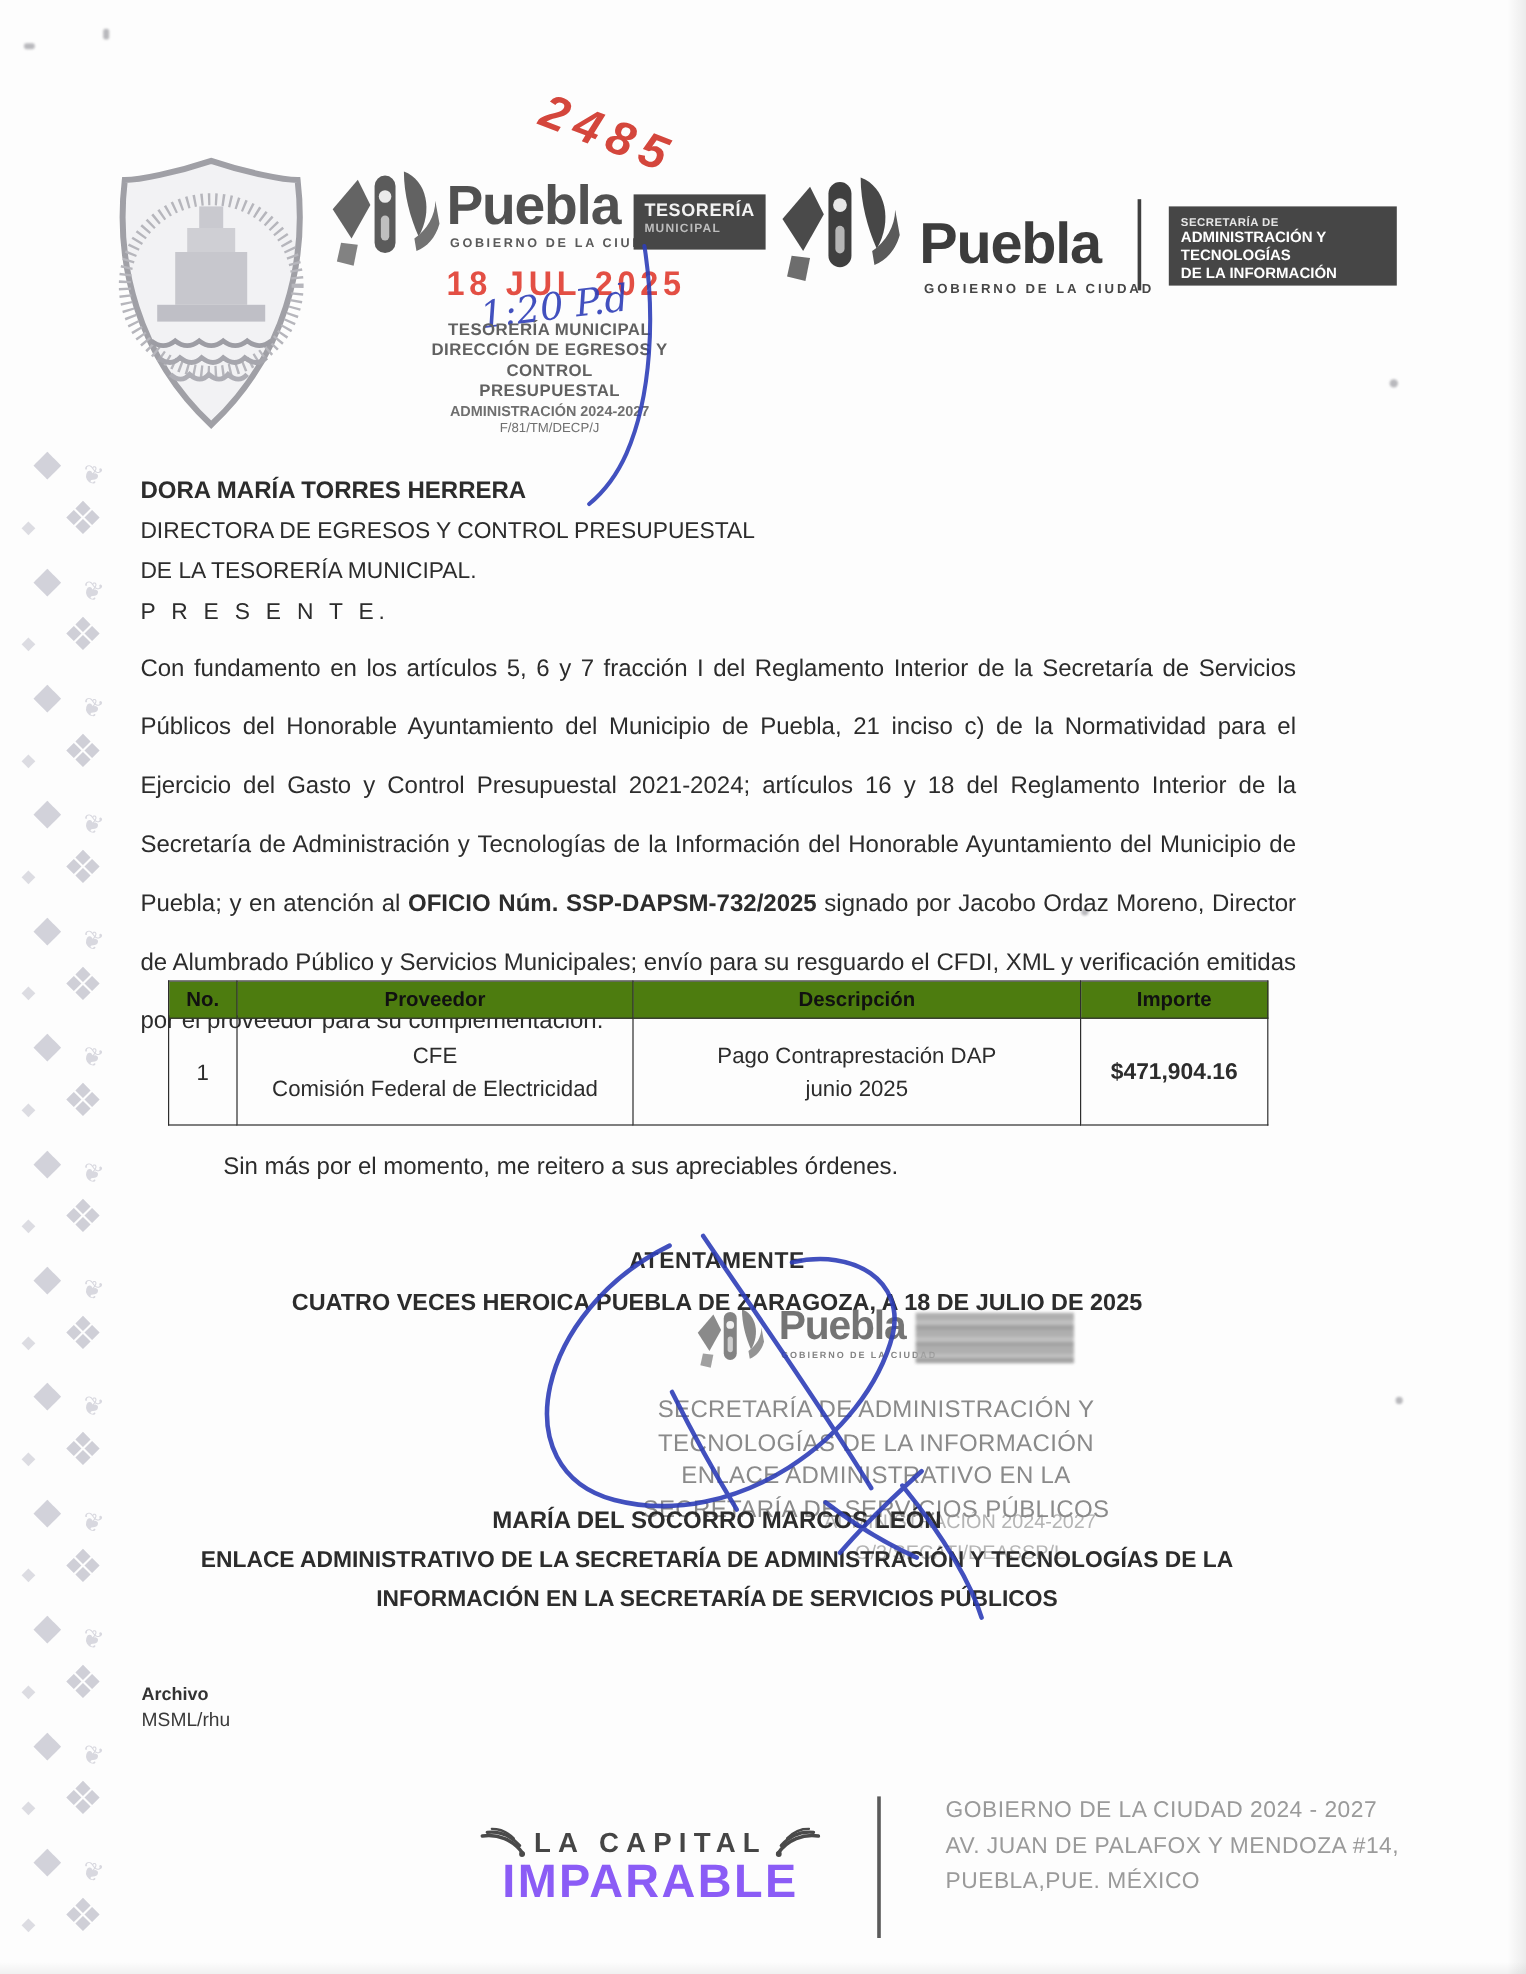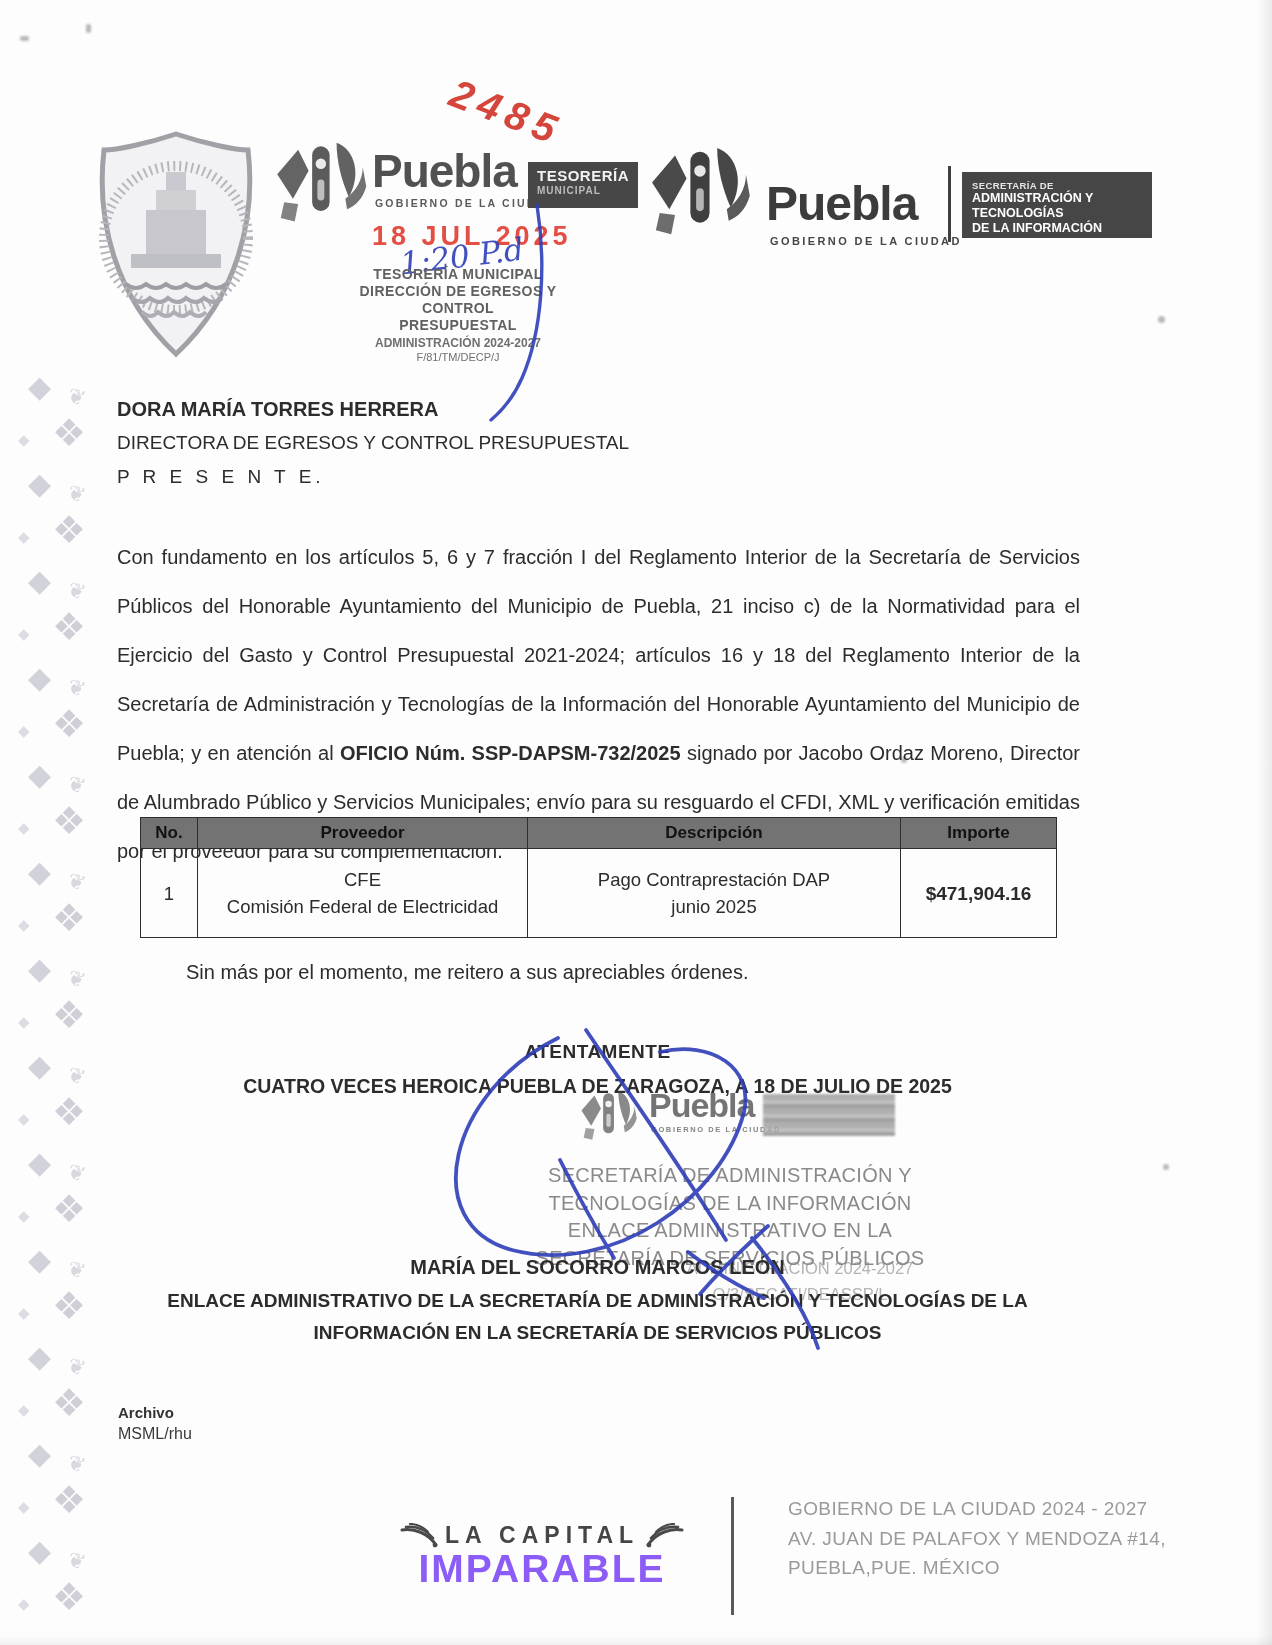--- a/index.html
+++ b/index.html
@@ -30,21 +30,21 @@
   .subtitle{position:absolute;font-weight:bold;line-height:1;}
   .lg-left .wordmark{left:100px;top:12px;font-size:46px;color:#515151;}
   .lg-left .subtitle{left:103px;top:62px;font-size:10.5px;letter-spacing:2.2px;color:#5a5a5a;}
   .box-tes{position:absolute;left:256px;top:26px;width:110px;height:46px;background:#474747;
            padding:5px 0 0 9px;box-sizing:border-box;}
   .box-tes .b1{color:#f2f2f2;font-weight:bold;font-size:15px;letter-spacing:.5px;}
   .box-tes .b2{color:#bdbdbd;font-weight:bold;font-size:10px;letter-spacing:1px;margin-top:1px;}
   .lg-right .wordmark{left:128px;top:34px;font-size:48px;color:#3c3c3c;}
   .lg-right .subtitle{left:132px;top:90px;font-size:11px;letter-spacing:2.4px;color:#464646;}
   .vbar{position:absolute;left:310px;top:20px;width:3px;height:76px;background:#3f3f3f;}
-  .box-sec{position:absolute;left:324px;top:26px;width:190px;height:66px;background:#464646;
+  .box-sec{position:absolute;left:336px;top:26px;width:190px;height:66px;background:#464646;
            padding:8px 0 0 10px;box-sizing:border-box;}
   .box-sec .s1{color:#e6e6e6;font-weight:bold;font-size:9.5px;letter-spacing:.4px;}
   .box-sec .s2,.box-sec .s3{color:#ffffff;font-weight:bold;font-size:12.5px;line-height:15px;}
 
   .folio{left:448px;top:90px;font-size:40px;font-weight:bold;font-style:italic;color:#d1372c;
          letter-spacing:7px;transform:rotate(21deg);opacity:.92;}
   .datestamp{left:372px;top:221px;font-size:27px;font-weight:bold;color:#e0382b;
              letter-spacing:4px;transform:scaleY(1.05);opacity:.88;}
   .timenote{left:400px;top:238px;font-size:31px;font-style:italic;color:#2e3eb8;
             font-family:"DejaVu Serif",serif;transform:rotate(-7deg);opacity:.9;}
@@ -60,21 +60,21 @@
 
   
   .recipient{left:117px;top:392px;line-height:34px;font-size:19px;}
   .recipient .name{font-weight:bold;font-size:20px;}
   .recipient .presente{letter-spacing:4px;}
   .body-par{left:117px;top:533px;width:963px;font-size:20px;line-height:49px;
             text-align:justify;color:#2c2c2c;}
 
   
   .doc-table{position:absolute;left:140px;top:817px;width:916px;border-collapse:collapse;table-layout:fixed;}
-  .doc-table th{background:#737373;border:1.8px solid #2e2e2e;font-size:17px;font-weight:bold;
+  .doc-table th{background:#4d7c0f;border:1.8px solid #2e2e2e;font-size:17px;font-weight:bold;
                 height:28px;padding:1px 2px;color:#111;}
   .doc-table td{border:1.8px solid #2e2e2e;text-align:center;vertical-align:middle;height:86px;
                 font-size:18.5px;line-height:27px;}
   .doc-table td.importe{font-weight:bold;font-size:19px;}
 
   .farewell{left:186px;top:961px;font-size:20px;}
 
   .center-col{left:115px;width:965px;text-align:center;}
   .atent{top:1041px;font-size:19px;font-weight:bold;letter-spacing:.5px;}
   .placedate{top:1075px;font-size:19.5px;font-weight:bold;}
@@ -264,20 +264,21 @@
       <div class="s1">SECRETARÍA DE</div>
       <div class="s2">ADMINISTRACIÓN Y TECNOLOGÍAS</div>
       <div class="s3">DE LA INFORMACIÓN</div>
     </div>
   </div>
 
 
   <div class="abs recipient">
     <div class="name">DORA MARÍA TORRES HERRERA</div>
     <div>DIRECTORA DE EGRESOS Y CONTROL PRESUPUESTAL</div>
+    <div>DE LA TESORERÍA MUNICIPAL.</div>
     <div class="presente">P R E S E N T E.</div>
   </div>
 
   <div class="abs body-par">
     <span>Con fundamento en los artículos 5, 6 y 7 fracción I del Reglamento Interior de la Secretaría de Servicios Públicos del Honorable Ayuntamiento del Municipio de Puebla, 21 inciso c) de la Normatividad para el Ejercicio del Gasto y Control Presupuestal 2021-2024; artículos 16 y 18 del Reglamento Interior de la Secretaría de Administración y Tecnologías de la Información del Honorable Ayuntamiento del Municipio de Puebla; y en atención al </span><b>OFICIO Núm. SSP-DAPSM-732/2025</b><span> signado por Jacobo Ordaz Moreno, Director de Alumbrado Público y Servicios Municipales; envío para su resguardo el CFDI, XML y verificación emitidas por el proveedor para su complementación.</span>
   </div>
 
   <table class="doc-table">
     <colgroup>
         <col style="width:57px">

